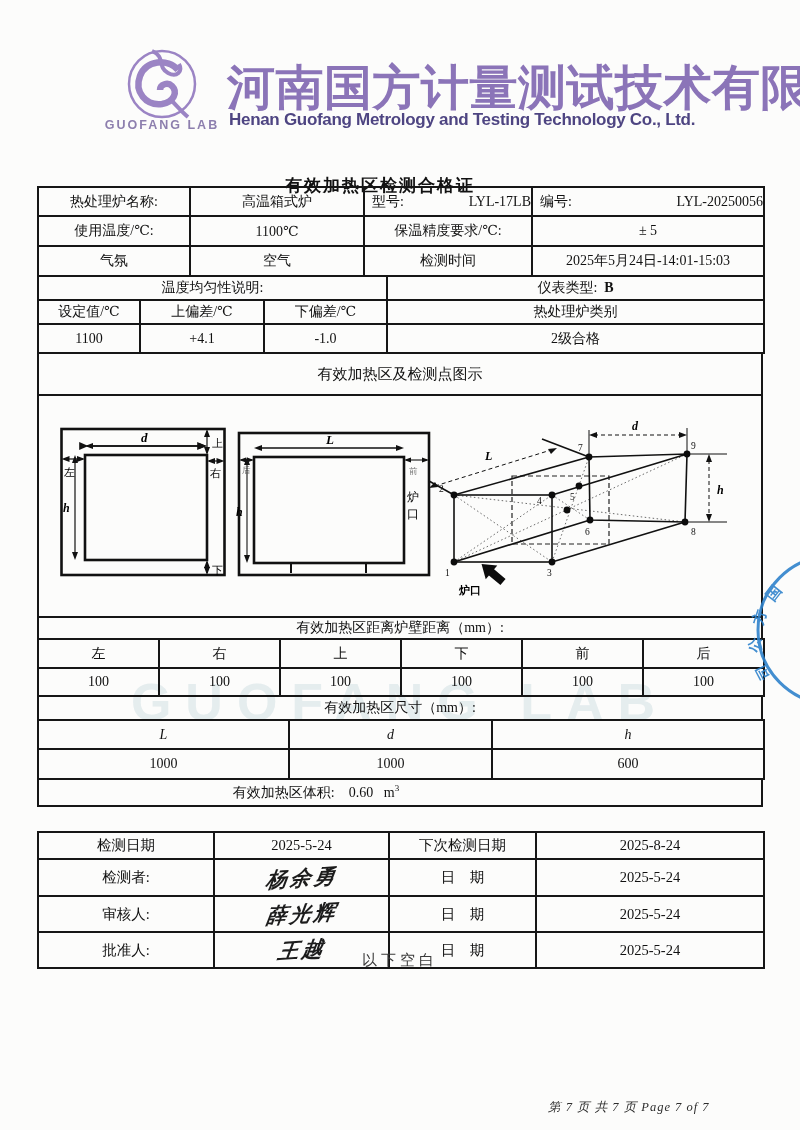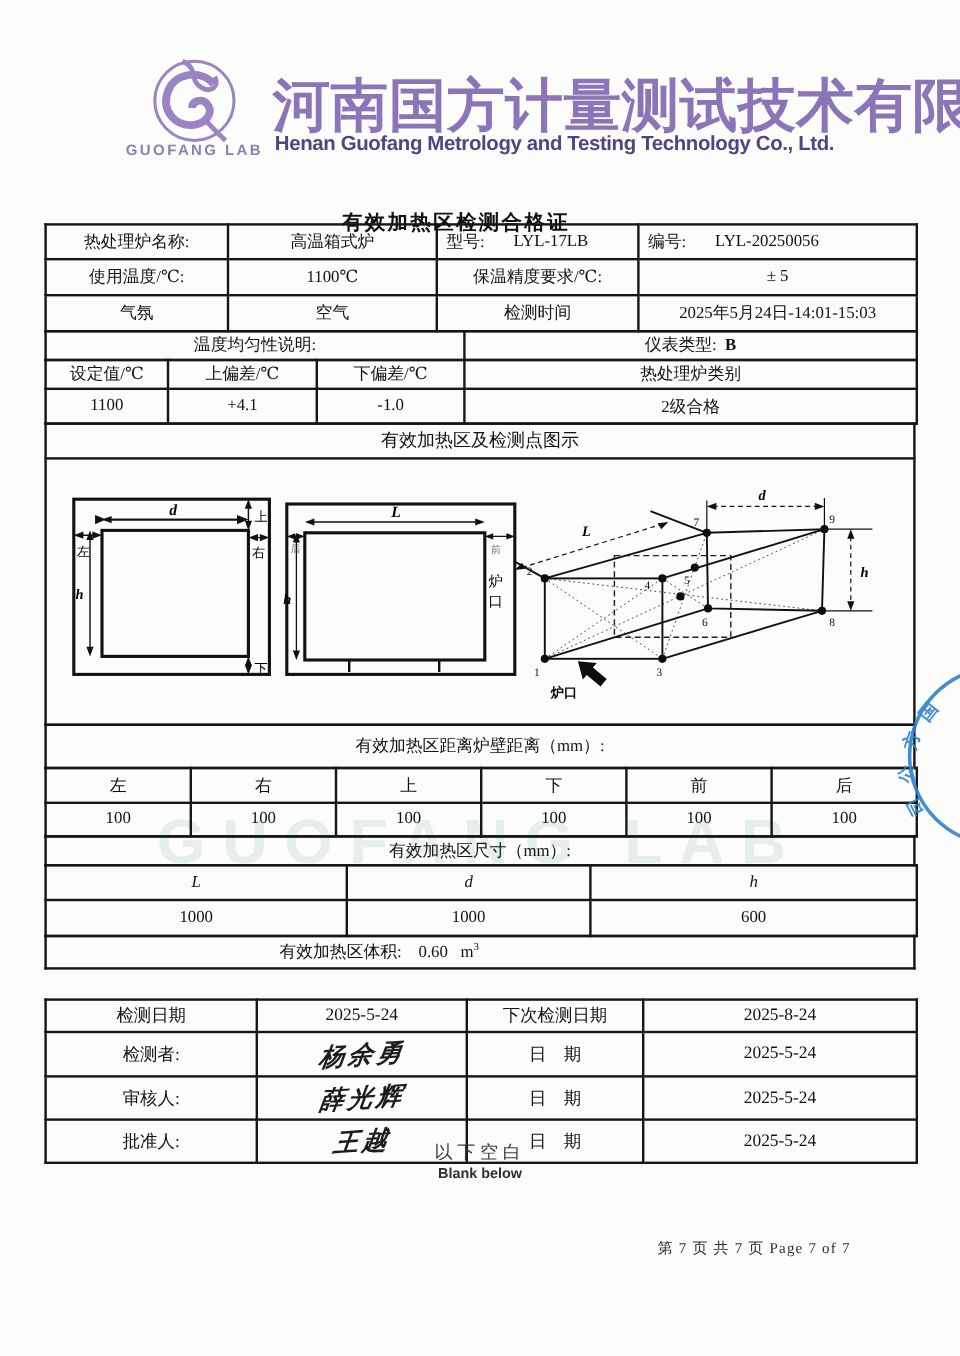--- a/index.html
+++ b/index.html
@@ -24,39 +24,39 @@
     letter-spacing:14px;color:rgba(168,198,206,0.28);white-space:nowrap;}
   .stamp{position:absolute;left:735px;top:560px;z-index:3;opacity:0.9;}
   
   .tables{position:absolute;left:37px;top:186px;z-index:2;}
   table{border-collapse:collapse;table-layout:fixed;width:726px;background:transparent;}
   table + table{margin-top:-2px;}
   td{border:2px solid #161616;text-align:center;vertical-align:middle;
      font-size:14px;padding:0;overflow:visible;}
   .t2{margin-top:24px;}
   .t2 td{border-width:2.5px;font-size:14.5px;}
-  .lv{display:flex;align-items:center;height:100%;gap:24px;}
+  .lv{display:flex;align-items:center;height:100%;}
   .lv .lab{flex:0 0 auto;padding-left:7px;}
-  .lv .val{flex:1 1 auto;text-align:left;padding-right:22px;}
+  .lv .val{flex:1 1 auto;text-align:right;padding-right:0;}
   .bold{font-weight:700;}
   .ital{font-style:italic;}
   .vol-cell{text-align:center;padding-right:168px;margin-top:12px;}
   .sig{display:inline-block;transform:rotate(-4deg) skewX(-12deg);font-style:italic;
        font-weight:700;font-size:21px;letter-spacing:3px;color:#1c1c1c;}
   .diag-cell{position:relative;}
   .diag-wrap{position:relative;width:722px;height:220px;}
   .diag-wrap svg{position:absolute;}
   
   .blank-cn{position:absolute;left:0;top:951px;width:800px;text-align:center;
     font-size:15px;letter-spacing:4px;color:#3a3a3a;z-index:2;font-family:Liberation Mono, monospace;}
   .blank-en{position:absolute;left:0;top:971px;width:800px;text-align:center;
     font-family:"Liberation Sans","DejaVu Sans",sans-serif;font-size:12px;font-weight:600;
     color:#2f2f2f;z-index:2;}
-  .page-footer{position:absolute;left:548px;top:1032px;font-size:12.5px;letter-spacing:1px;
-    color:#2c2c2c;z-index:2;white-space:nowrap;}
+  .page-footer{position:absolute;left:548px;top:1099px;font-size:12.5px;letter-spacing:1px;
+    color:#2c2c2c;z-index:2;white-space:nowrap;font-style:italic;}
   svg text{font-family:"Liberation Serif","DejaVu Serif",serif;}
   .small-gray{fill:#777;}
 </style>
 </head>
 <body>
 
 <div class="page">
 
   <div class="watermark">GUOFANG LAB</div>
 
@@ -147,21 +147,21 @@
         <td>1100</td>
         <td>+4.1</td>
         <td>-1.0</td>
         <td>2级合格</td>
       </tr>
     </tbody>
       </table>
 
     <table>
       <tbody>
-          <tr style="height:29px">
+          <tr style="height:42px">
         <td style="font-size:15px">有效加热区及检测点图示</td>
       </tr>
       <tr style="height:220px">
         <td class="diag-cell">
           <div class="diag-wrap">
 
             <svg style="left:20px;top:28px" width="170" height="156" viewBox="0 0 170 156">
               <defs>
                 <marker id="fa" markerWidth="8" markerHeight="8" refX="6" refY="3" orient="auto">
                   <path d="M0,0 L7,3 L0,6 Z" fill="#111"></path>
@@ -295,21 +295,21 @@
               <text x="32" y="190" font-size="11" font-weight="700">炉口</text>
             </svg>
           </div>
         </td>
       </tr>
     </tbody>
       </table>
 
     <table>
       <tbody>
-          <tr style="height:36px">
+          <tr style="height:22px">
         <td>有效加热区距离炉壁距离（mm）:</td>
       </tr>
     </tbody>
       </table>
     <table>
       <colgroup>
           <col style="width:121px">
           <col style="width:121px">
           <col style="width:121px">
           <col style="width:121px">
@@ -404,21 +404,20 @@
         <td>批准人:</td>
         <td><span class="sig">王越</span></td>
         <td>日　期</td>
         <td>2025-5-24</td>
       </tr>
     </tbody>
       </table>
   </div>
 
   <div class="blank-cn">以下空白</div>
-  <div class="blank-en">Blank below</div>
 
   <div class="page-footer">第 7 页 共 7 页 Page 7 of 7</div>
 
   <svg class="stamp" width="65" height="140" viewBox="0 0 65 140">
     <circle cx="97" cy="70" r="74" fill="none" stroke="#2f83cc" stroke-width="3"></circle>
     <g fill="#2f83cc" font-size="15" font-weight="700">
       <text x="38" y="42" transform="rotate(-52,38,42)">国</text>
       <text x="27" y="66" transform="rotate(-72,27,66)">方</text>
       <text x="26" y="92" transform="rotate(-96,26,92)">公</text>
       <text x="36" y="116" transform="rotate(-118,36,116)">司</text>

